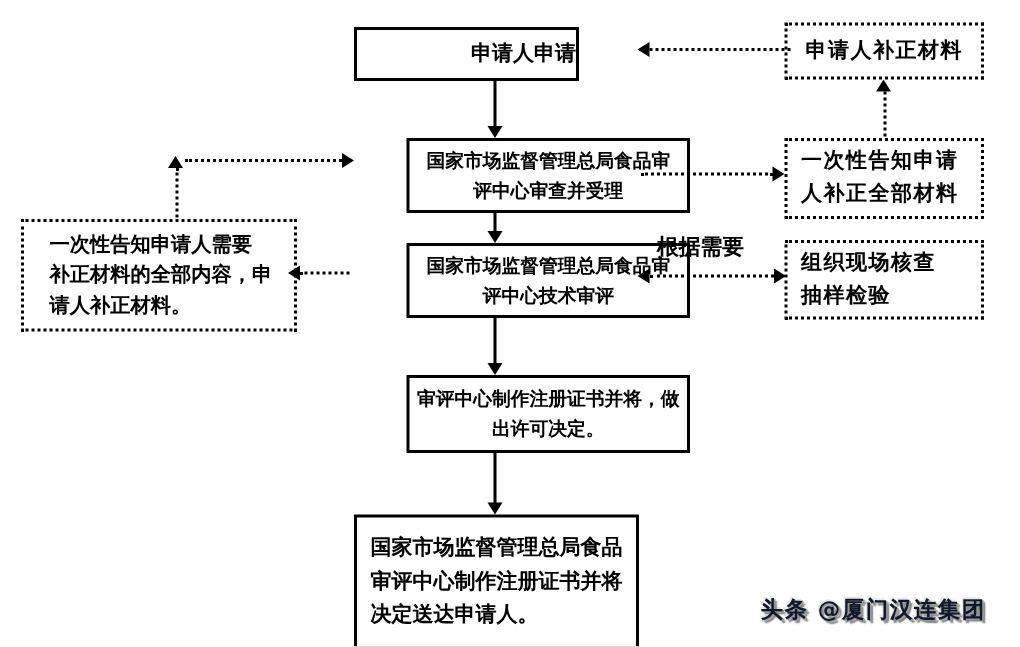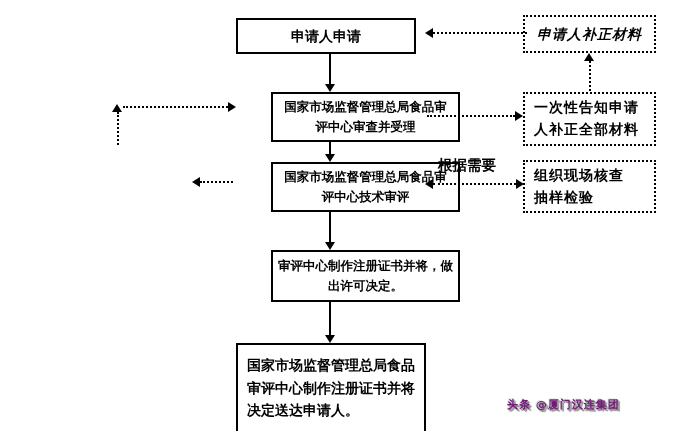--- a/index.html
+++ b/index.html
@@ -26,30 +26,30 @@
   
   .dline-h{position:absolute;height:0;border-top:2px dotted #000;}
   .dline-v{position:absolute;width:0;border-left:2px dotted #000;}
   
   .tri{position:absolute;width:0;height:0;}
   .tri-down{border-left:5px solid transparent;border-right:5px solid transparent;border-top:8px solid #000;}
   .tri-up{border-left:5px solid transparent;border-right:5px solid transparent;border-bottom:8px solid #000;}
   .tri-left{border-top:5px solid transparent;border-bottom:5px solid transparent;border-right:8px solid #000;}
   .tri-right{border-top:5px solid transparent;border-bottom:5px solid transparent;border-left:8px solid #000;}
   .watermark{
-    position:absolute;left:507px;top:397px;font-size:11px;letter-spacing:1px;
-    color:#701a75;text-shadow:1px 1px 0 #9a9a9a,2px 2px 1px #7d7d7d,-1px -1px 0 #e8e8e8;
+    position:absolute;left:507px;top:397px;font-size:15px;letter-spacing:1px;
+    color:#0f172a;text-shadow:1px 1px 0 #9a9a9a,2px 2px 1px #7d7d7d,-1px -1px 0 #e8e8e8;
   }
 </style>
 </head>
 <body>
 
 <div id="canvas">
 
-  <div class="node solid center fs14" style="left:236px;top:18px;width:180px;height:36px;">
+  <div class="node solid center fs14" style="left:236px;top:18px;width:150px;height:36px;text-align:right;">
     <div class="txt">申请人申请</div>
   </div>
 
   <div class="node solid center fs125" style="left:236px;top:92px;width:189px;height:50px;">
     <div class="txt">国家市场监督管理总局食品审
 评中心审查并受理</div>
   </div>
 
   <div class="node solid center fs125" style="left:236px;top:162px;width:189px;height:50px;">
     <div class="txt">国家市场监督管理总局食品审
@@ -60,34 +60,39 @@
     <div class="txt">审评中心制作注册证书并将，做
 出许可决定。</div>
   </div>
 
   <div class="node solid leftal fs14" style="left:236px;top:343px;width:190px;height:90px;padding:0 6px 0 9px;line-height:1.62;">
     <div class="txt">国家市场监督管理总局食品
 审评中心制作注册证书并将
 决定送达申请人。</div>
   </div>
 
-  <div class="node dotted center fs14 sp1" style="left:523px;top:15px;width:133px;height:38px;font-style:italic;">
+  <div class="node dotted center fs14 sp1" style="left:523px;top:15px;width:133px;height:38px;">
     <div class="txt">申请人补正材料</div>
   </div>
 
   <div class="node dotted leftal fs14 sp1" style="left:523px;top:92px;width:133px;height:54px;padding-left:9px;line-height:1.55;">
     <div class="txt">一次性告知申请
 人补正全部材料</div>
   </div>
 
   <div class="node dotted leftal fs14 sp1" style="left:523px;top:160px;width:133px;height:53px;padding-left:9px;line-height:1.55;">
     <div class="txt">组织现场核查
 抽样检验</div>
   </div>
 
+  <div class="node dotted leftal fs135" style="left:14px;top:146px;width:184px;height:75px;padding-left:17px;padding-right:4px;">
+    <div class="txt">一次性告知申请人需要
+补正材料的全部内容，申
+请人补正材料。</div>
+  </div>
 
   <div class="edge-label" style="left:438px;top:155px;">根据需要</div>
 
   <div class="sline-v" style="left:329px;top:54px;height:32px;"></div>
   <div class="tri tri-down" style="left:325px;top:84px;"></div>
 
   <div class="sline-v" style="left:329px;top:142px;height:14px;"></div>
   <div class="tri tri-down" style="left:325px;top:154px;"></div>
 
   <div class="sline-v" style="left:329px;top:212px;height:32px;"></div>

